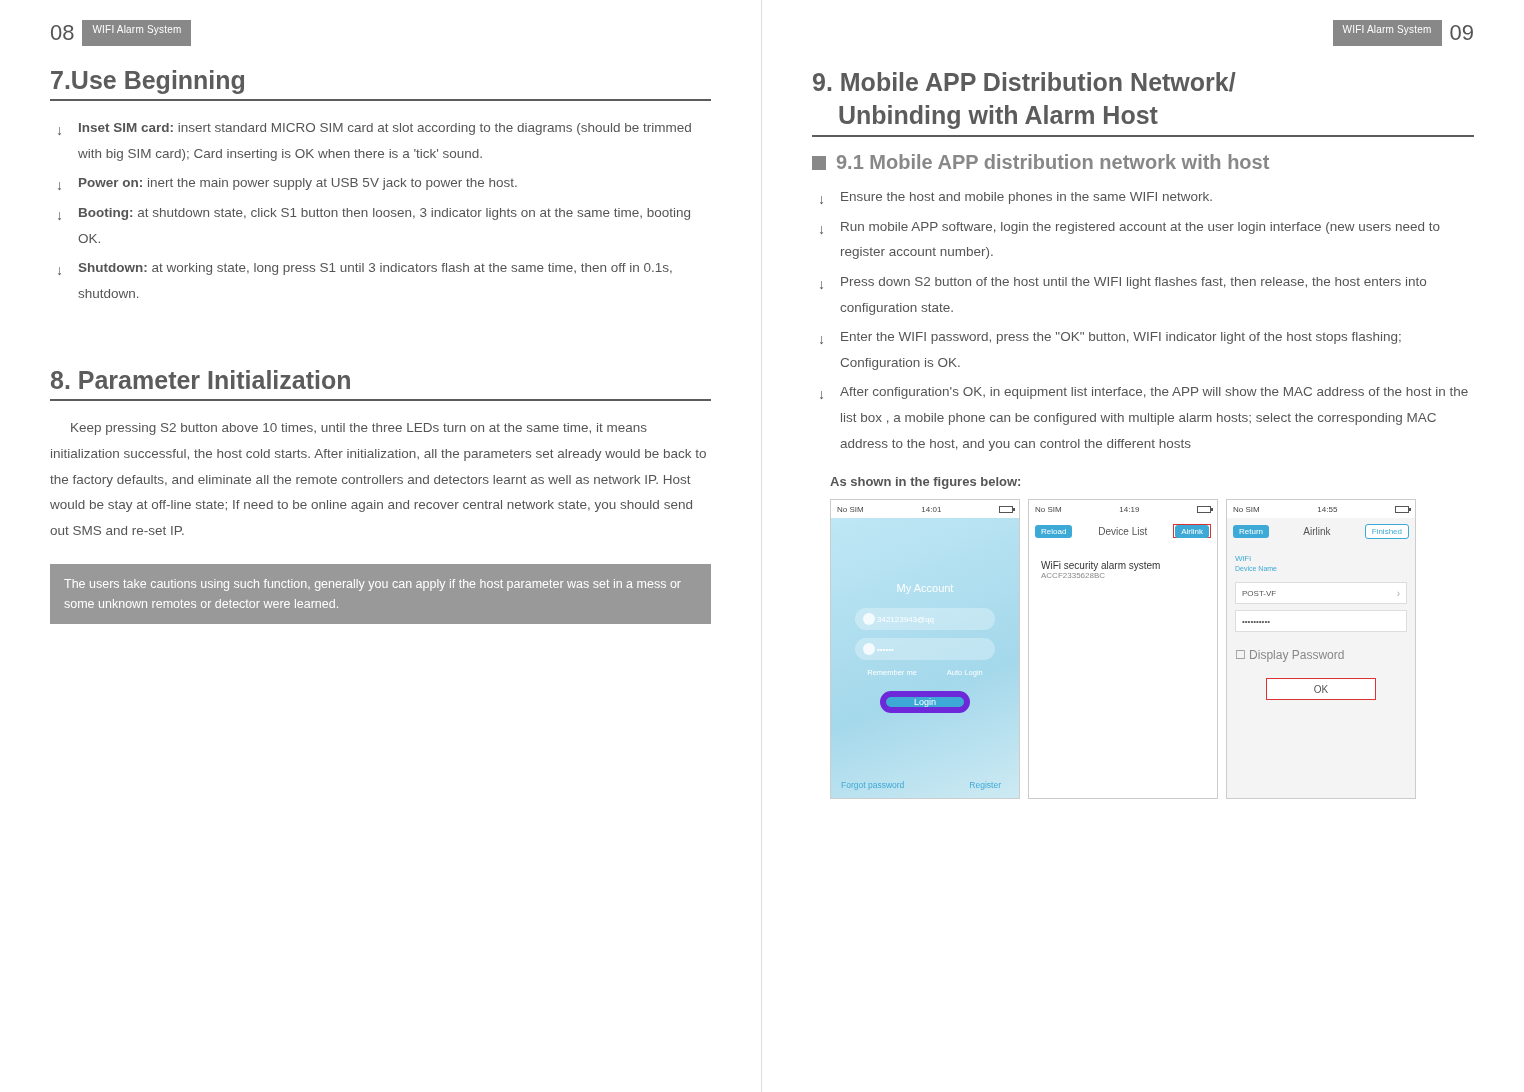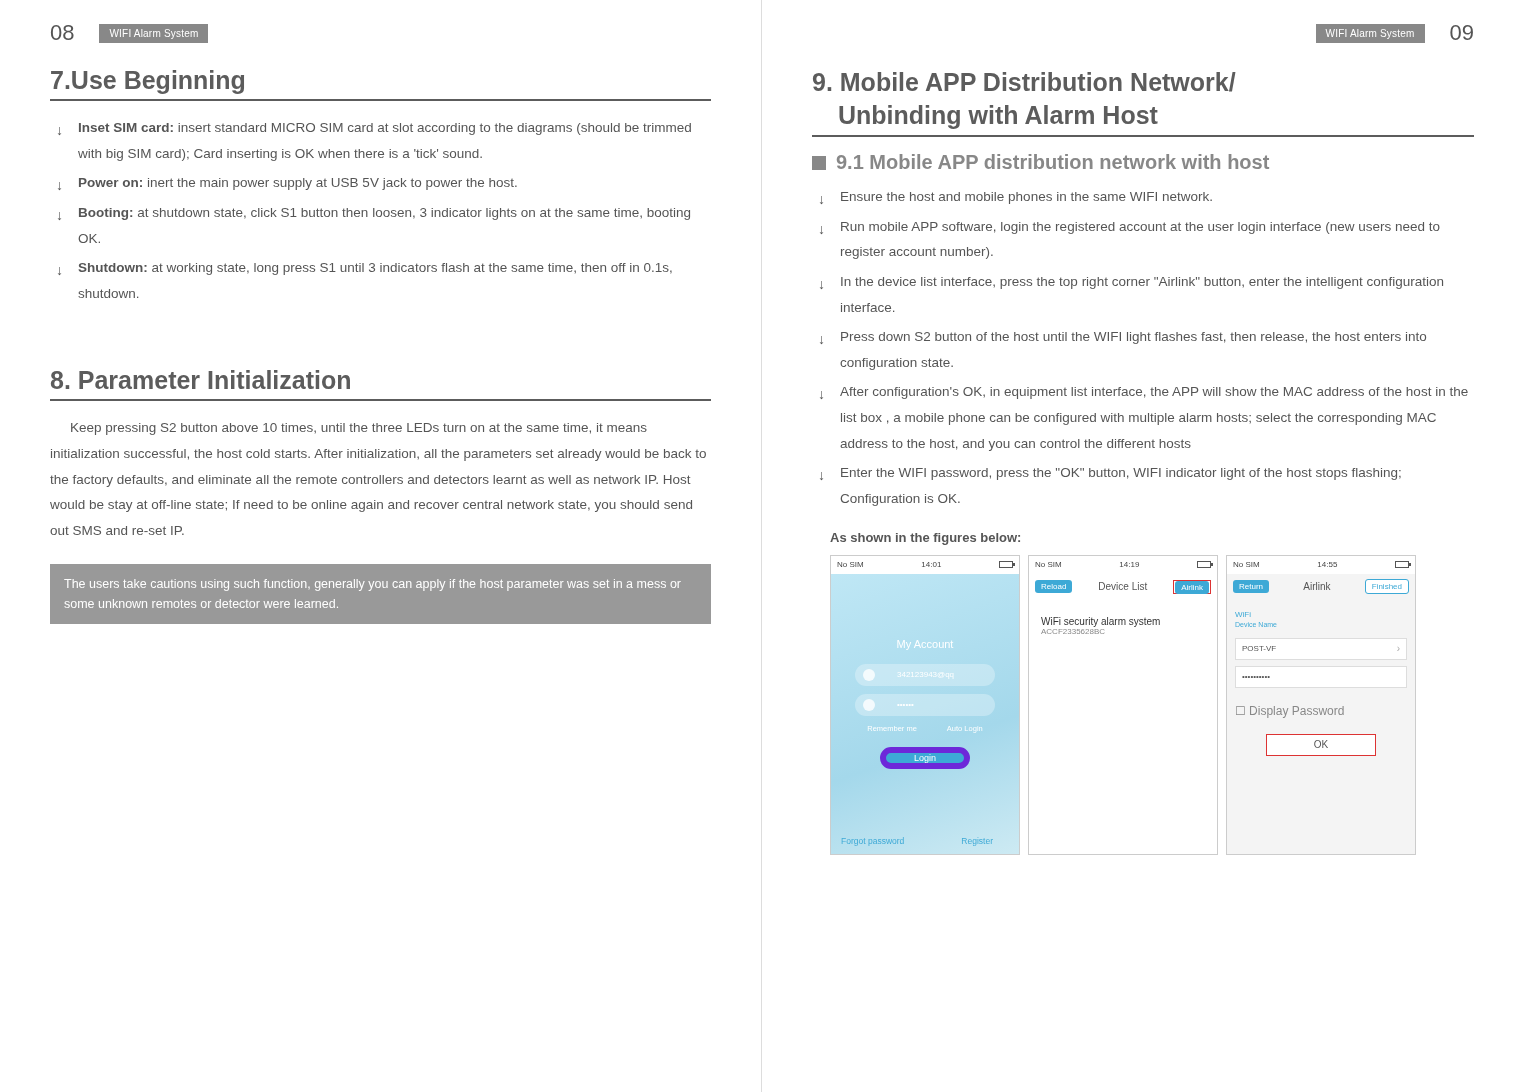--- a/index.html
+++ b/index.html
@@ -14,22 +14,21 @@
   }
   .page {
     width: 762px;
     height: 1092px;
     padding: 20px 50px 40px 50px;
     position: relative;
   }
   .page-left { border-right: 1px solid #ddd; }
   .header-row {
     display: flex;
-    align-items: center;
-    gap: 25px;
+    gap: 8px;
     margin-bottom: 12px;
   }
   .header-row.right { justify-content: flex-end; }
   .page-num {
     font-size: 22px;
     color: #555;
     font-weight: 400;
   }
   .header-badge {
     background: #888;
@@ -168,32 +167,32 @@
   .login-bg {
     position:absolute;
     inset: 18px 0 0 0;
     background: linear-gradient(160deg,#bfe7f5,#a4d8eb 60%,#cdeaf3);
   }
   .login-content{ position:relative; padding-top:64px; text-align:center;}
   .login-title{ color:#fff; font-size:11px; margin-bottom:14px;}
   .login-field{
     width:140px; height:22px; margin:0 auto 8px;
     background:rgba(255,255,255,0.3); border-radius:11px;
-    display:flex; align-items:center; padding:0 8px; color:#fff; font-size:8px; gap:22px;
+    display:flex; align-items:center; padding:0 8px; color:#fff; font-size:8px; gap:2px;
   }
   .login-field .ico{ width:12px;height:12px;border-radius:50%;background:#fff;opacity:.8;}
   .login-opts{ display:flex; gap:30px; justify-content:center; font-size:7.5px; color:#fff; margin:4px 0 14px;}
   .login-btn-main{
     width:90px; height:22px; margin:0 auto; border-radius:11px;
     background:#3da9d6; color:#fff; font-size:9px;
     display:flex;align-items:center;justify-content:center;
     border:6px solid #6d28d9;
   }
   .login-footer{
-    position:absolute; bottom:8px; left:0; right:16px;
+    position:absolute; bottom:8px; left:0; right:8px;
     display:flex; justify-content:space-between; padding:0 10px;
     font-size:8.5px; color:#3da9d6;
   }
   
   .dev-item{
     margin:10px 8px; padding:6px 4px;
   }
   .dev-item .t1{ font-size:10px; color:#333;}
   .dev-item .t2{ font-size:8px; color:#888;}
   .airlink-hl{ border:1.5px solid #d33; padding:1px;}
@@ -250,24 +249,23 @@
 
 
   <div class="subhead-row">
     <span class="subhead-square"></span>
     <span class="subhead">9.1 Mobile APP distribution network with host</span>
   </div>
 
   <ul class="bullet-list">
     <li>Ensure the host and mobile phones in the same WIFI network.</li>
     <li>Run mobile APP software, login the registered account at the user login interface (new users need to register account number).</li>
-    <li>In the device list interface, press the top right corner "Airlink" button, enter the intelligent configuration interface.</li>
     <li>Press down S2 button of the host until the WIFI light flashes fast, then release, the host enters into configuration state.</li>
+    <li>Enter the WIFI password, press the "OK" button, WIFI indicator light of the host stops flashing; Configuration is OK.</li>
     <li>After configuration's OK, in equipment list interface, the APP will show the MAC address of the host in the list box , a mobile phone can be configured with multiple alarm hosts; select the corresponding MAC address to the host, and you can control the different hosts</li>
-    <li>Enter the WIFI password, press the "OK" button, WIFI indicator light of the host stops flashing; Configuration is OK.</li>
   </ul>
 
   <div class="figures-caption">As shown in the figures below:</div>
 
   <div class="figures">
 
     <div class="phone">
       <div class="statusbar">
         <span>No SIM</span>
         <span>14:01</span>

